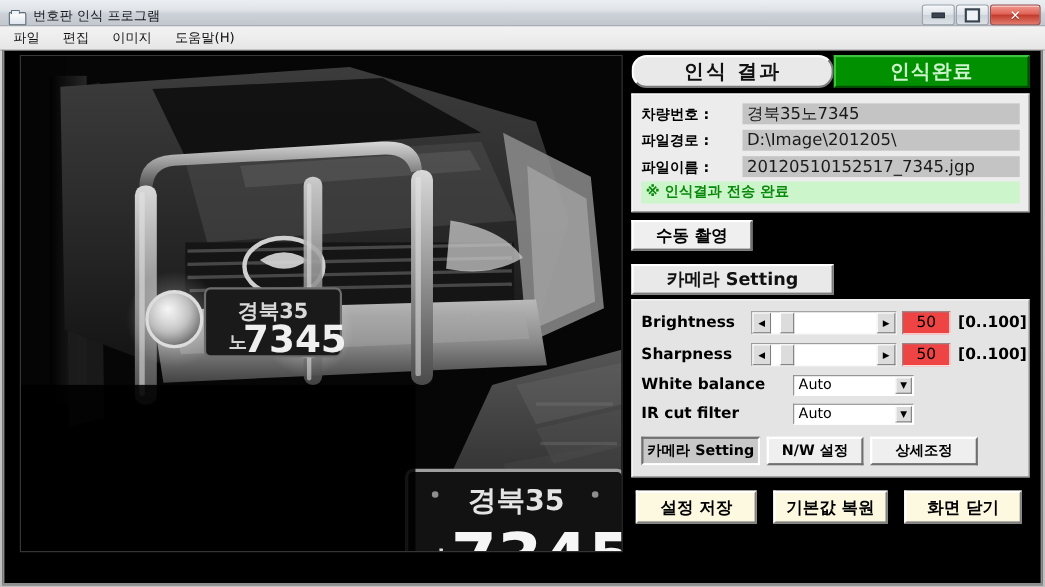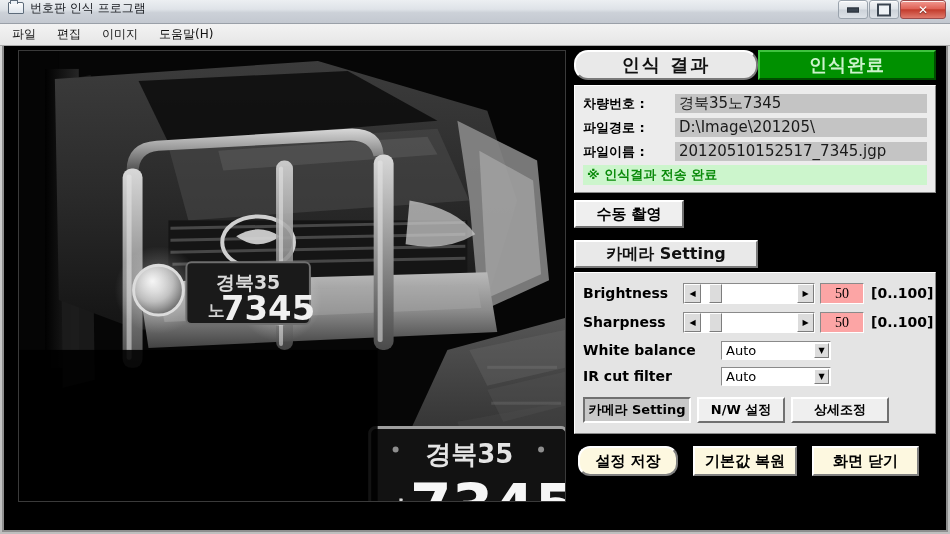--- a/index.html
+++ b/index.html
@@ -8,21 +8,21 @@
   .app{
     position:relative;width:950px;height:534px;overflow:hidden;
     background:linear-gradient(180deg,#d8d8d8 0%,#c9c9c9 45%,#bfbfbf 100%);
     box-sizing:border-box;
   }
   
   .titlebar{
     position:absolute;left:0;top:0;width:950px;height:24px;
     background:linear-gradient(180deg,#eceff2 0%,#dfe3e8 40%,#ccd1d8 55%,#c3c8d0 100%);
     border-bottom:1px solid #9aa0a8;
-    display:flex;align-items:flex-start;box-sizing:border-box;
+    display:flex;align-items:flex-end;box-sizing:border-box;
   }
   .tb-icon{
     width:16px;height:14px;margin-left:8px;margin-right:6px;position:relative;flex:0 0 auto;
   }
   .tb-icon i{
     position:absolute;left:0;top:2px;width:14px;height:10px;display:block;
     border:1px solid #5d6b7a;border-radius:1px 2px 1px 1px;
     background:linear-gradient(180deg,#fdfdfd,#dfe6ee);
   }
   .tb-icon i:after{
@@ -157,24 +157,24 @@
     font-size:8px;color:#000;box-sizing:border-box;
   }
   .strack{flex:1 1 auto;position:relative;background:#fff;}
   .sthumb{
     position:absolute;left:0;top:0;width:13px;height:100%;background:#dcdcdc;
     border-top:1px solid #fff;border-left:1px solid #fff;
     border-right:1px solid #7d7d7d;border-bottom:1px solid #7d7d7d;
     box-sizing:border-box;
   }
   .svalue{
-    flex:0 0 44px;height:21px;line-height:19px;margin-left:5px;background:#fca5a5;
+    flex:0 0 44px;height:21px;line-height:19px;margin-left:5px;background:#ef4444;
     text-align:center;font-size:14px;color:#000;
     border-top:1px solid #8a8a8a;border-left:1px solid #8a8a8a;
-    border-right:1px solid #fff;border-bottom:1px solid #fff;box-sizing:border-box;font-family:Liberation Serif, serif;
+    border-right:1px solid #fff;border-bottom:1px solid #fff;box-sizing:border-box;
   }
   .srange{flex:0 0 auto;margin-left:7px;font-size:14px;font-weight:bold;color:#000;}
   .drow{display:flex;align-items:center;height:22px;margin-top:4px;}
   .dname{flex:0 0 138px;font-size:14px;font-weight:bold;color:#000;}
   .dsel{
     flex:0 0 110px;height:19px;background:#fff;display:flex;align-items:center;
     border-top:1px solid #8a8a8a;border-left:1px solid #8a8a8a;
     border-right:1px solid #fff;border-bottom:1px solid #fff;
     font-size:13px;color:#000;box-sizing:border-box;position:relative;
   }
@@ -422,20 +422,20 @@
         </div>
 
         <div class="tabrow">
           <div class="btn3d tabbtn pressed" style="width:108px;">카메라 Setting</div>
           <div class="btn3d tabbtn" style="width:88px;">N/W 설정</div>
           <div class="btn3d tabbtn" style="width:98px;">상세조정</div>
         </div>
       </div>
 
       <div class="bottomrow">
-        <div class="bbtn" style="width:100px;border-radius:12px;">설정 저장</div>
+        <div class="bbtn" style="width:110px;">설정 저장</div>
         <div class="bbtn" style="width:104px;">기본값 복원</div>
         <div class="bbtn" style="width:107px;">화면 닫기</div>
       </div>
 
     </div>
   </div>
 </div>
 
 </body></html>

